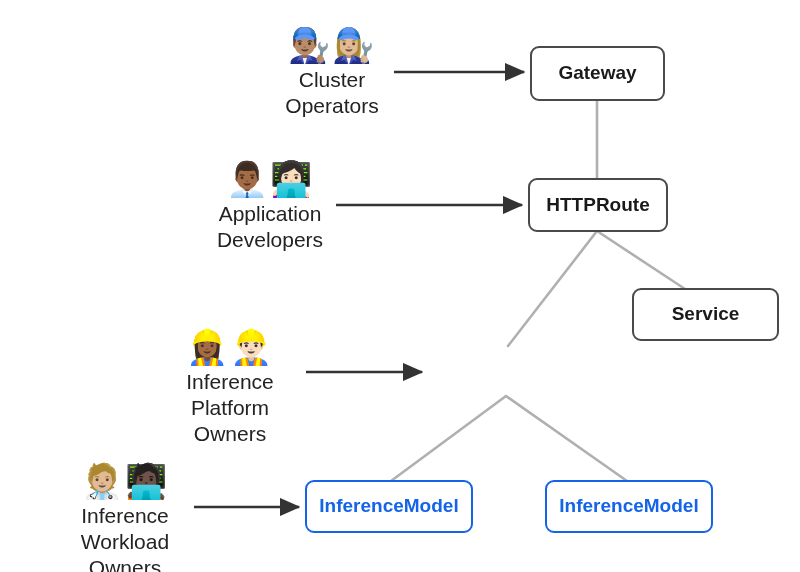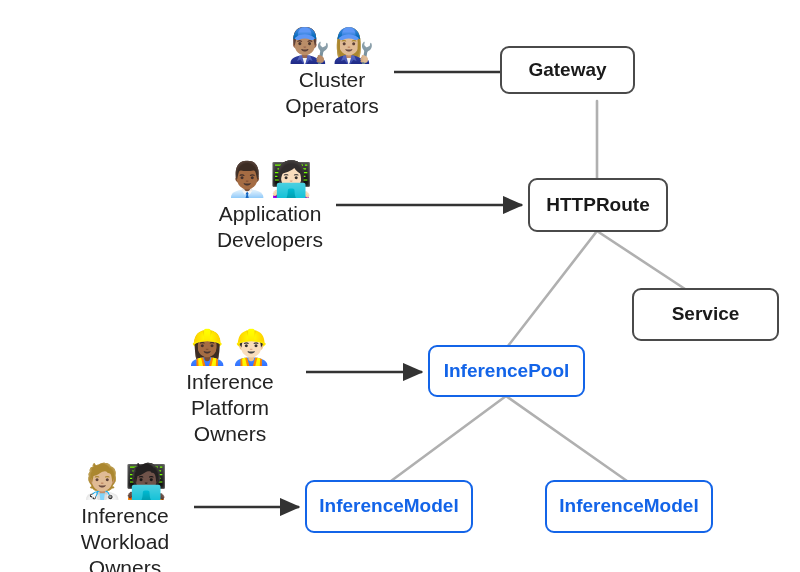--- a/index.html
+++ b/index.html
@@ -91,35 +91,32 @@
     </g>
 
     <g stroke="#333333" stroke-width="2.3" fill="none" marker-end="url(#arrowhead)">
       <line x1="394" y1="72" x2="524" y2="72"></line>
       <line x1="336" y1="205" x2="522" y2="205"></line>
       <line x1="306" y1="372" x2="422" y2="372"></line>
       <line x1="194" y1="507" x2="299" y2="507"></line>
     </g>
   </svg>
 
-  <div class="node neutral" style="left:500px; top:46px; width:135px; height:48px;">
+  <div class="node neutral" style="left:530px; top:46px; width:135px; height:55px;">
     <span>Gateway</span>
   </div>
 
   <div class="node neutral" style="left:528px; top:178px; width:140px; height:54px;">
     <span>HTTPRoute</span>
   </div>
 
   <div class="node neutral" style="left:632px; top:288px; width:147px; height:53px;">
     <span>Service</span>
   </div>
 
-  <div class="node accent" style="left:428px; top:345px; width:157px; height:52px;">
-    <span>InferencePool</span>
-  </div>
 
   <div class="node accent" style="left:305px; top:480px; width:168px; height:53px;">
     <span>InferenceModel</span>
   </div>
 
   <div class="node accent" style="left:545px; top:480px; width:168px; height:53px;">
     <span>InferenceModel</span>
   </div>
 
   <div class="persona" style="left:262px; top:28px; width:140px;">

